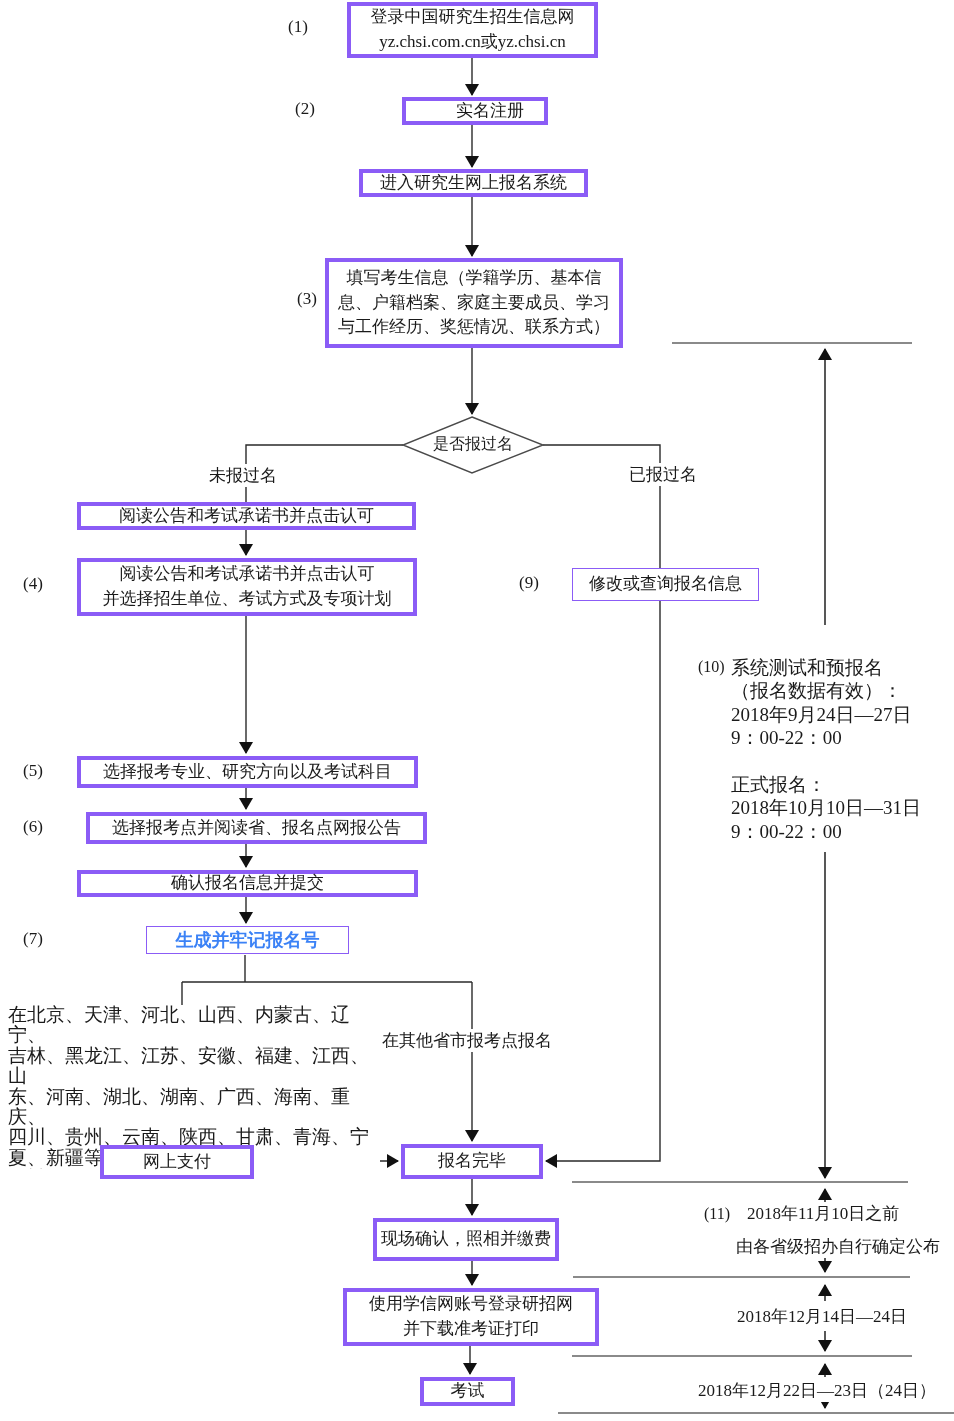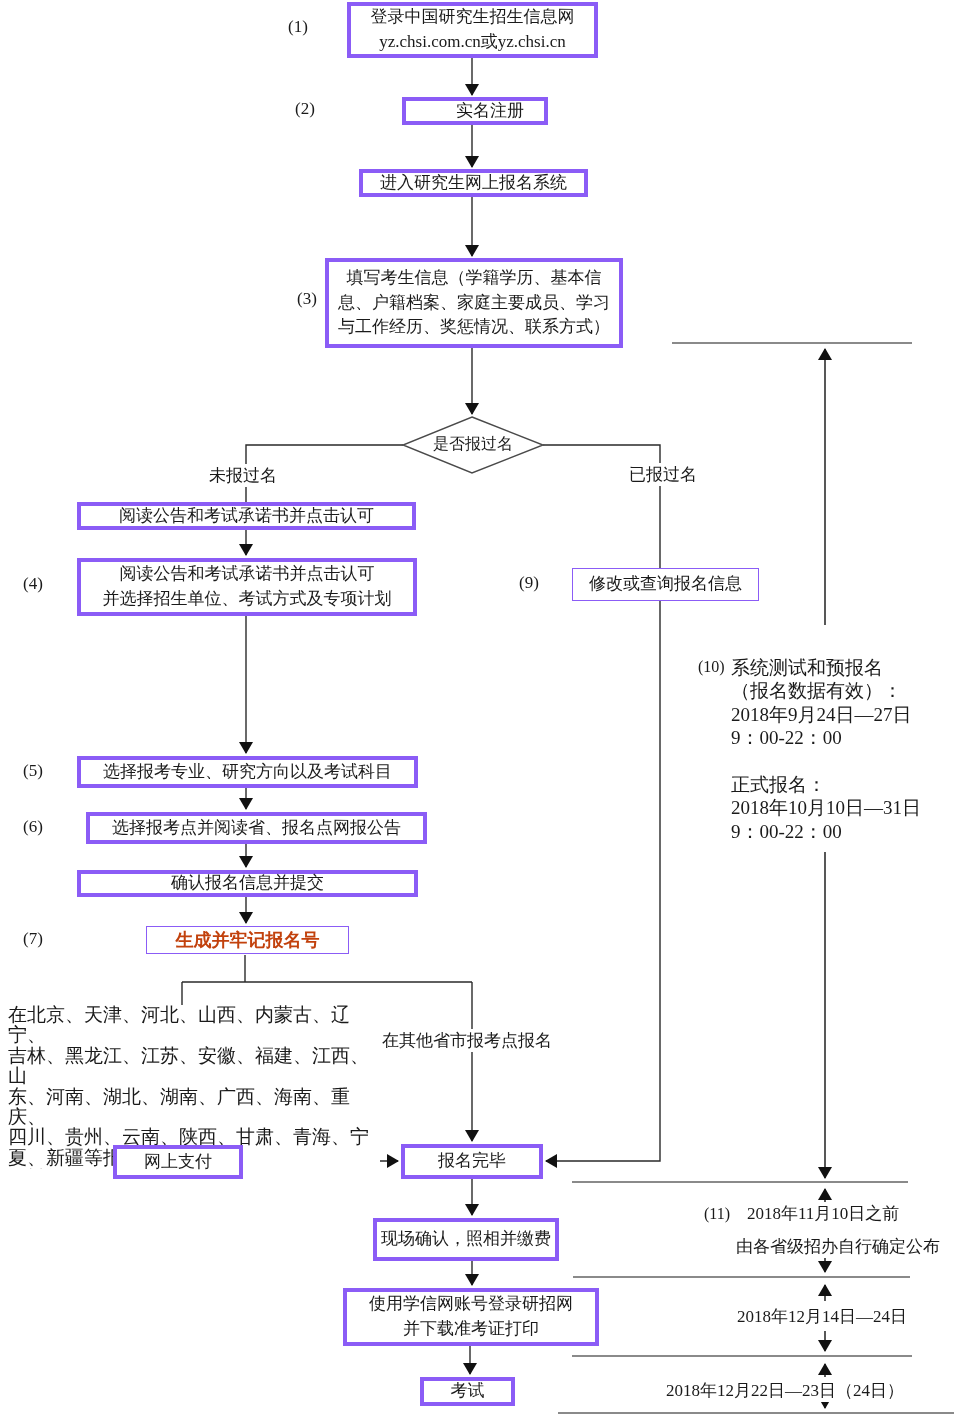--- a/index.html
+++ b/index.html
@@ -3,21 +3,21 @@
 <meta charset="utf-8">
 <style>
   html,body{margin:0;padding:0;background:#fff;}
   #stage{position:relative;width:954px;height:1421px;background:#fff;overflow:hidden;
          font-family:"Liberation Serif","DejaVu Serif",serif;color:#1a1a1a;}
   #wires{position:absolute;left:0;top:0;z-index:0;}
   .box{position:absolute;box-sizing:border-box;border:4px solid #8b5cf6;background:#fff;
        display:flex;align-items:center;justify-content:center;text-align:center;
        font-size:17px;line-height:1.45;white-space:pre-line;z-index:2;}
   .box.thin{border-width:1.5px;}
-  .red-box{color:#c2410c;font-weight:bold;font-size:18px;}
+  .red-box{color:#3b82f6;font-weight:bold;font-size:18px;}
   .slbl{position:absolute;font-size:17px;z-index:2;}
   .blbl{position:absolute;font-size:17px;z-index:2;background:#fff;padding:0 2px;}
   .note{position:absolute;font-size:19px;background:#fff;z-index:2;white-space:pre-line;}
   .diamond-label{position:absolute;left:403px;top:434px;width:140px;text-align:center;
        font-size:16px;z-index:2;}
   .ann-num{position:absolute;font-size:16px;z-index:2;}
   .datelbl{position:absolute;font-size:17px;background:#fff;z-index:2;padding:0 2px;white-space:nowrap;}
 </style>
 </head>
 <body>
@@ -105,21 +105,21 @@
   <div class="box" style="left:77px;top:870px;width:341px;height:27px;">确认报名信息并提交</div>
   <div class="box red-box thin" style="left:146px;top:926px;width:203px;height:28px;">生成并牢记报名号</div>
 
   <div class="note" style="left:8px;top:1005px;width:372px;line-height:20.4px;">在北京、天津、河北、山西、内蒙古、辽宁、
 吉林、黑龙江、江苏、安徽、福建、江西、山
 东、河南、湖北、湖南、广西、海南、重庆、
 四川、贵州、云南、陕西、甘肃、青海、宁
 夏、新疆等报考点报名</div>
   <div class="blbl" style="left:380px;top:1029px;">在其他省市报考点报名</div>
 
-  <div class="box" style="left:113px;top:1145px;width:130px;height:34px;">网上支付</div>
+  <div class="box" style="left:100px;top:1145px;width:154px;height:34px;">网上支付</div>
   <div class="box" style="left:401px;top:1144px;width:142px;height:35px;">报名完毕</div>
   <div class="box thin" style="left:572px;top:568px;width:187px;height:33px;">修改或查询报名信息</div>
   <div class="box" style="left:373px;top:1218px;width:186px;height:43px;">现场确认，照相并缴费</div>
   <div class="box" style="left:343px;top:1288px;width:256px;height:58px;">使用学信网账号登录研招网
 并下载准考证打印</div>
   <div class="box" style="left:420px;top:1377px;width:95px;height:29px;">考试</div>
 
   <div class="ann-num" style="left:698px;top:658px;">(10)</div>
   <div class="note" style="left:731px;top:656px;width:200px;line-height:23.4px;">系统测试和预报名
 （报名数据有效）：
@@ -128,15 +128,15 @@
 
 正式报名：
 2018年10月10日—31日
 9：00-22：00</div>
 
   <div class="ann-num" style="left:704px;top:1205px;">(11)</div>
   <div class="datelbl" style="left:745px;top:1202px;">2018年11月10日之前</div>
   <div class="datelbl" style="left:734px;top:1235px;">由各省级招办自行确定公布</div>
 
   <div class="datelbl" style="left:735px;top:1305px;">2018年12月14日—24日</div>
-  <div class="datelbl" style="left:664px;top:1379px;">2018年12月22日—23日（24日）</div>
+  <div class="datelbl" style="left:696px;top:1379px;">2018年12月22日—23日（24日）</div>
 
 </div>
 
 </body></html>

